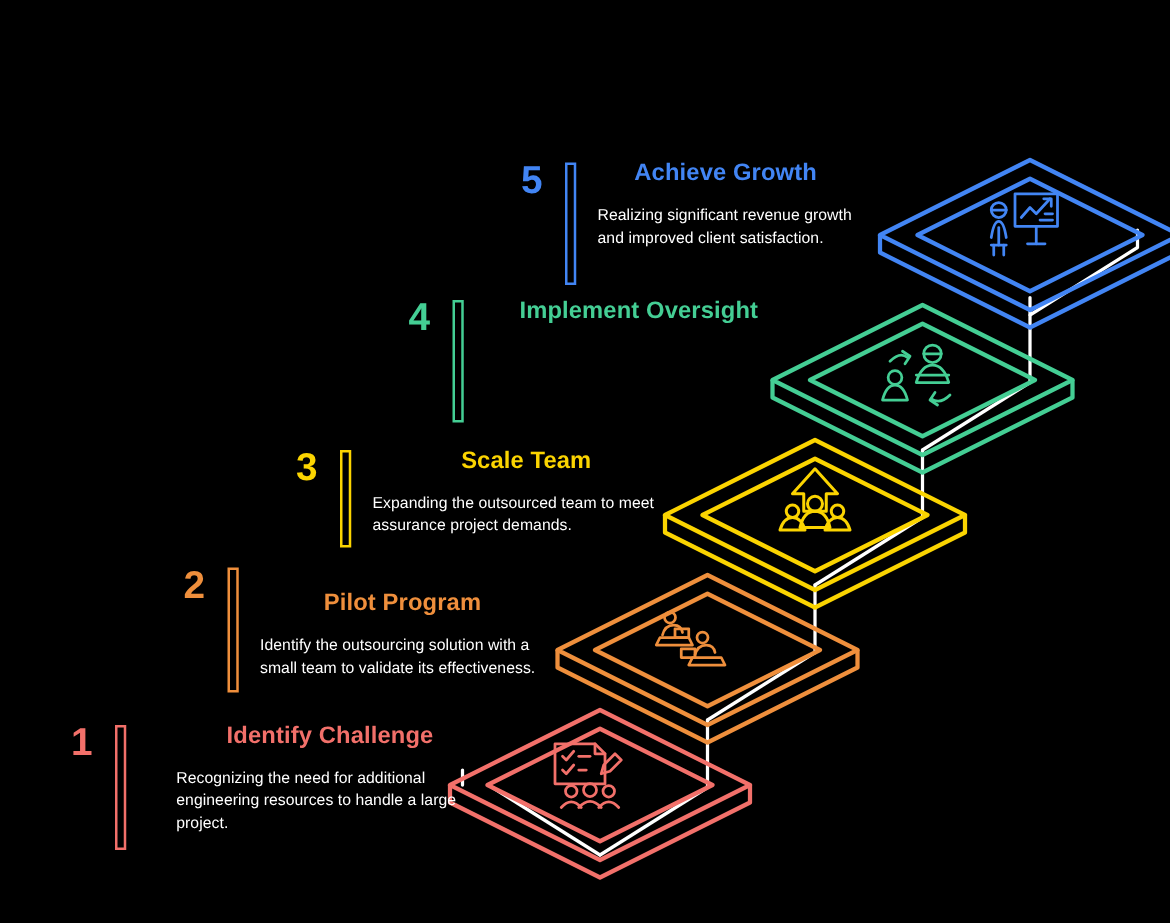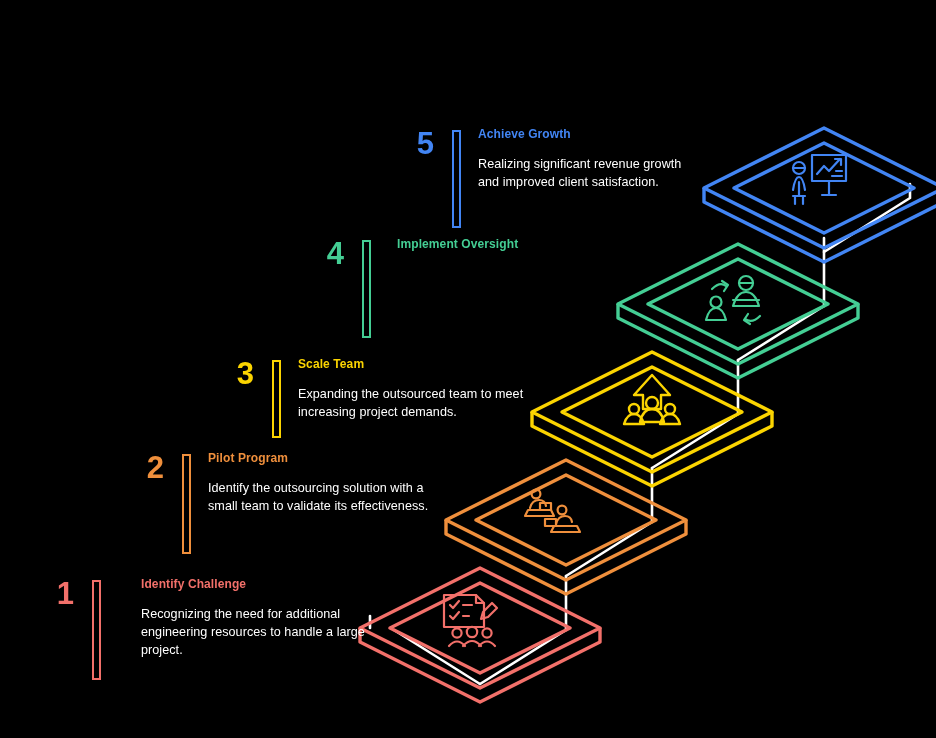--- a/index.html
+++ b/index.html
@@ -64,45 +64,46 @@
     box-sizing: border-box;
   }
 
   .step-body {
     flex: 0 0 auto;
     margin-left: 17px;
     padding-top: 0px;
   }
 
   .step-title {
-    font-size: 12px;
+    font-size: 19px;
     font-weight: 700;
     line-height: 1.15;
     margin: 0 0 14px 0;
     letter-spacing: 0.1px;
     white-space: nowrap;
+    text-align: center;
   }
 
   .step-desc {
     font-size: 12.6px;
     font-weight: 400;
     line-height: 1.42;
     color: #ffffff;
     margin: 0;
     letter-spacing: 0.05px;
   }
 
   
   #text-1 { left: 28px;  top: 578px; }
   #text-1 .step-bar { height: 100px; }
   #text-1 .step-body { width: 246px; margin-left: 40px; }
 
   #text-2 { left: 118px; top: 452px; }
   #text-2 .step-bar { height: 100px; }
-  #text-2 .step-body { width: 228px; }
+  #text-2 .step-body { width: 228px; margin-top: 20px; }
 
   #text-3 { left: 208px; top: 358px; }
   #text-3 .step-bar { height: 78px; }
   #text-3 .step-body { width: 246px; }
 
   #text-4 { left: 298px; top: 238px; }
   #text-4 .step-bar { height: 98px; }
   #text-4 .step-body { width: 228px; margin-left: 26px; }
 
   #text-5 { left: 388px; top: 128px; }
@@ -285,21 +286,21 @@
       <div class="step-title" style="color:#EF8F3C">Pilot Program</div>
       <div class="step-desc">Identify the outsourcing solution with a small team to validate its effectiveness.</div>
     </div>
   </div>
 
   <div class="step-text" id="text-3">
     <div class="step-number" style="color:#FBD400">3</div>
     <div class="step-bar" style="border-color:#FBD400"></div>
     <div class="step-body">
       <div class="step-title" style="color:#FBD400">Scale Team</div>
-      <div class="step-desc">Expanding the outsourced team to meet increasing project demands.</div>
+      <div class="step-desc">Expanding the outsourced team to meet assurance project demands.</div>
     </div>
   </div>
 
   <div class="step-text" id="text-4">
     <div class="step-number" style="color:#44CE94">4</div>
     <div class="step-bar" style="border-color:#44CE94"></div>
     <div class="step-body">
       <div class="step-title" style="color:#44CE94">Implement Oversight</div>
     </div>
   </div>

